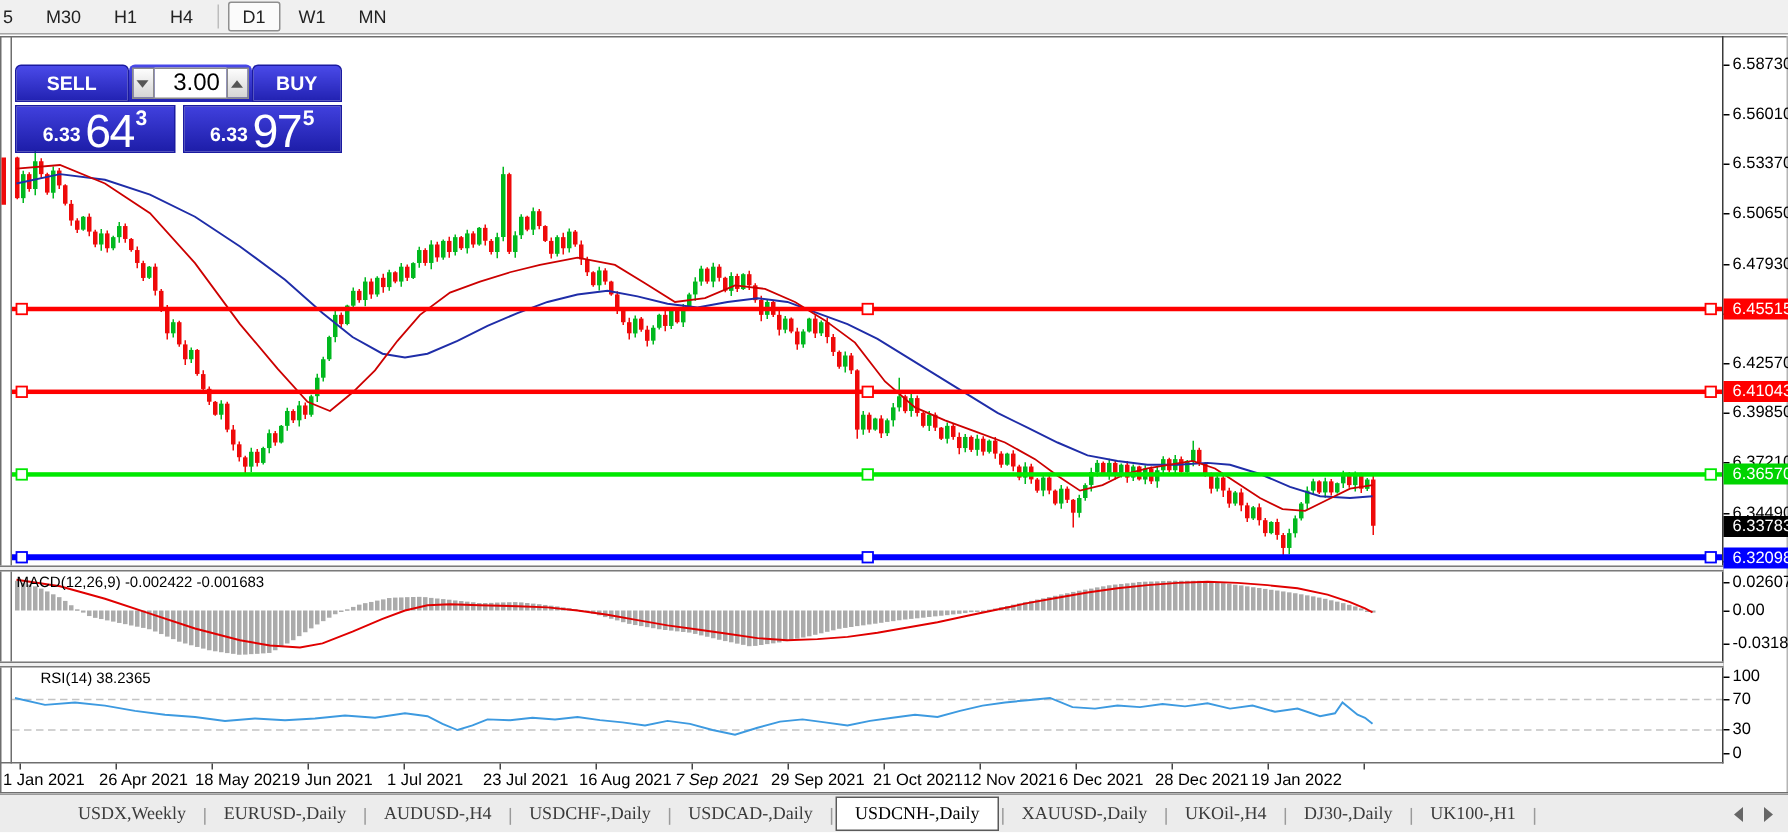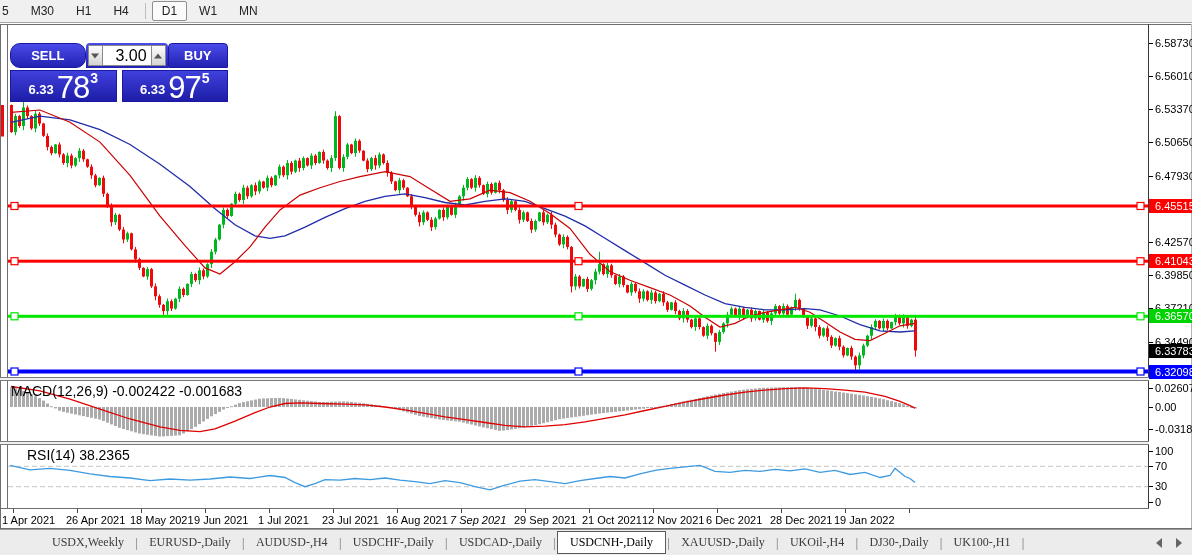--- a/index.html
+++ b/index.html
@@ -19,38 +19,38 @@
   .splitter{position:absolute;left:0;width:1149px;height:2px;background:#f0f0f0;
             border-top:1px solid #7a7a7a;border-bottom:1px solid #7a7a7a;}
   
   .ohlc{position:absolute;left:13px;top:29px;font-size:12px;color:#000;white-space:nowrap;z-index:6;}
   .ohlc .tri{font-size:9px;margin-right:5px;}
   
   .trade-panel{position:absolute;left:10px;top:43px;width:218px;z-index:7;}
   .tp-top{display:flex;height:25px;}
   .tp-sell,.tp-buy{background:linear-gradient(#4a4ae9,#2222b2);color:#fff;font-size:13px;font-weight:700;
      border:1px solid #1a1aa0;border-radius:4px 4px 0 0;cursor:pointer;font-family:"Liberation Sans",sans-serif;}
-  .tp-sell{width:79px;border-radius:10px;} .tp-buy{width:63px;}
+  .tp-sell{width:79px;} .tp-buy{width:63px;}
   .tp-spin{width:82px;display:flex;background:linear-gradient(#4a4ae9,#2222b2);box-sizing:border-box;
      padding:2px 2px;border-radius:4px 4px 0 0;gap:0;}
   .spin-btn{width:16px;border:1px solid #8a8a8a;background:linear-gradient(#fdfdfd,#d4d4d4);
      padding:0;cursor:pointer;position:relative;}
   .arr{position:absolute;left:50%;top:50%;transform:translate(-50%,-50%);width:0;height:0;}
   .arr-down{border-left:4px solid transparent;border-right:4px solid transparent;border-top:5px solid #555;}
   .arr-up{border-left:4px solid transparent;border-right:4px solid transparent;border-bottom:5px solid #555;}
   .tp-vol{flex:1;width:40px;border:1px solid #8a8a8a;border-left:none;border-right:none;
      font-size:16px;text-align:right;padding:0 4px;font-family:"Liberation Sans",sans-serif;}
   .tp-prices{display:flex;gap:5px;margin-top:2px;height:32px;}
   .tp-price{flex:1;background:linear-gradient(#4040dd,#1d1da8);color:#fff;border:1px solid #1a1aa0;
      display:flex;align-items:flex-end;justify-content:center;padding-bottom:1px;cursor:pointer;}
   .tp-small{font-size:13px;font-weight:700;margin-right:3px;margin-bottom:3px;}
   .tp-big{font-size:31px;line-height:25px;font-weight:400;letter-spacing:-1px;}
   .tp-sup{font-size:14px;font-weight:700;margin-left:1px;margin-bottom:14px;}
   
-  .ind-label{position:absolute;left:11px;font-size:14px;color:#000;z-index:5;white-space:nowrap;}
+  .ind-label{position:absolute;left:11px;font-size:10px;color:#000;z-index:5;white-space:nowrap;}
   
   .scale-label{position:absolute;left:1149px;width:43px;font-size:11px;color:#000;white-space:nowrap;
      padding-left:6px;box-sizing:border-box;line-height:13px;}
   .scale-label::before{content:"";position:absolute;left:0;top:6px;width:4px;height:1px;background:#000;}
   .badge{position:absolute;left:1149px;width:43px;height:14px;font-size:11px;line-height:14px;
      color:#fff;padding-left:6px;box-sizing:border-box;white-space:nowrap;z-index:4;}
   
   .dtick{position:absolute;width:1px;height:4px;background:#444;top:509px;}
   .dlabel{position:absolute;top:514px;font-size:11px;color:#000;white-space:nowrap;}
   
@@ -817,21 +817,21 @@
         <input class="tp-vol" value="3.00" style="">
         <button class="spin-btn">
             <span class="arr arr-up"></span>
           </button>
       </div>
       <button class="tp-buy">BUY</button>
     </div>
     <div class="tp-prices">
       <div class="tp-price">
         <span class="tp-small">6.33</span>
-        <span class="tp-big">78</span>
+        <span class="tp-big">64</span>
         <span class="tp-sup">3</span>
       </div>
       <div class="tp-price">
         <span class="tp-small">6.33</span>
         <span class="tp-big">97</span>
         <span class="tp-sup">5</span>
       </div>
     </div>
   </div>
 
@@ -862,21 +862,21 @@
       <div class="scale-label" style="top: 480.2px;">30</div>
       <div class="scale-label" style="top: 495.5px;">0</div>
       <div class="badge" style="background: rgb(255, 0, 0); top: 199px;">6.45515</div>
       <div class="badge" style="background: rgb(255, 0, 0); top: 254.2px;">6.41043</div>
       <div class="badge" style="background: rgb(0, 212, 0); top: 309.3px;">6.36570</div>
       <div class="badge" style="background: rgb(0, 0, 0); top: 343.7px;">6.33783</div>
       <div class="badge" style="background: rgb(0, 0, 255); top: 364.5px;">6.32098</div>
     </div>
   <div id="date-area">
       <div class="dtick" style="left: 13px;"></div>
-      <div class="dlabel" style="left: 2px;">1 Apr 2021</div>
+      <div class="dlabel" style="left: 2px;">1 Jan 2021</div>
       <div class="dtick" style="left: 77px;"></div>
       <div class="dlabel" style="left: 66px;">26 Apr 2021</div>
       <div class="dtick" style="left: 141px;"></div>
       <div class="dlabel" style="left: 130px;">18 May 2021</div>
       <div class="dtick" style="left: 205px;"></div>
       <div class="dlabel" style="left: 194px;">9 Jun 2021</div>
       <div class="dtick" style="left: 269px;"></div>
       <div class="dlabel" style="left: 258px;">1 Jul 2021</div>
       <div class="dtick" style="left: 333px;"></div>
       <div class="dlabel" style="left: 322px;">23 Jul 2021</div>

